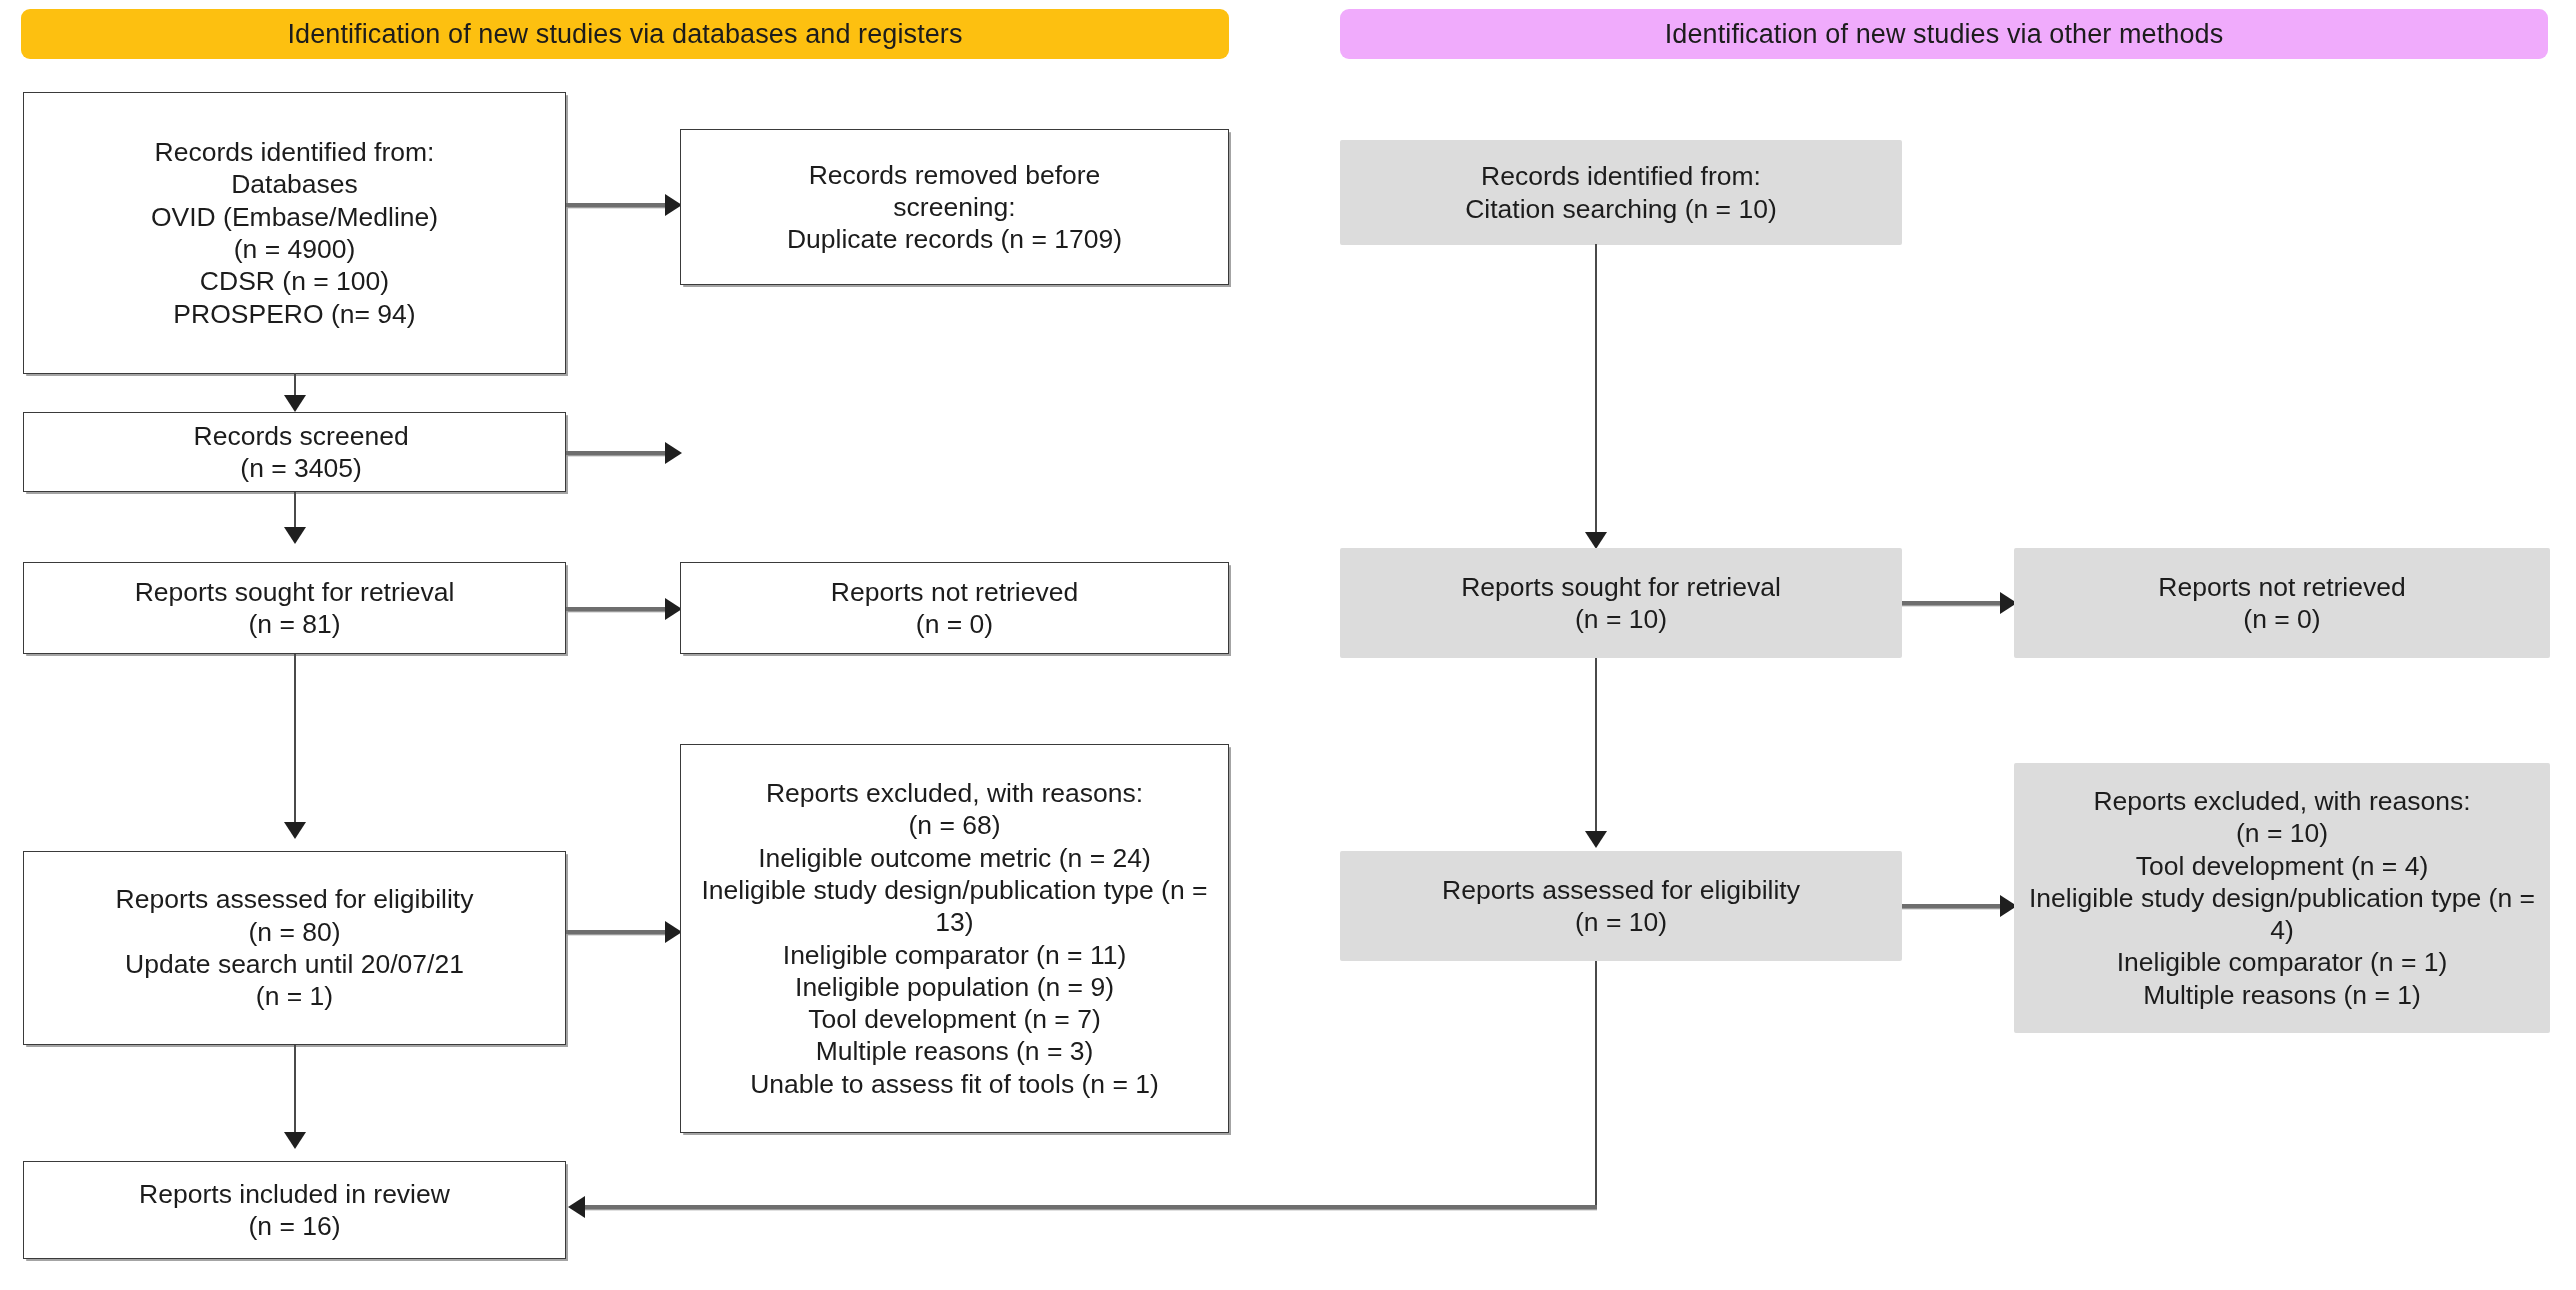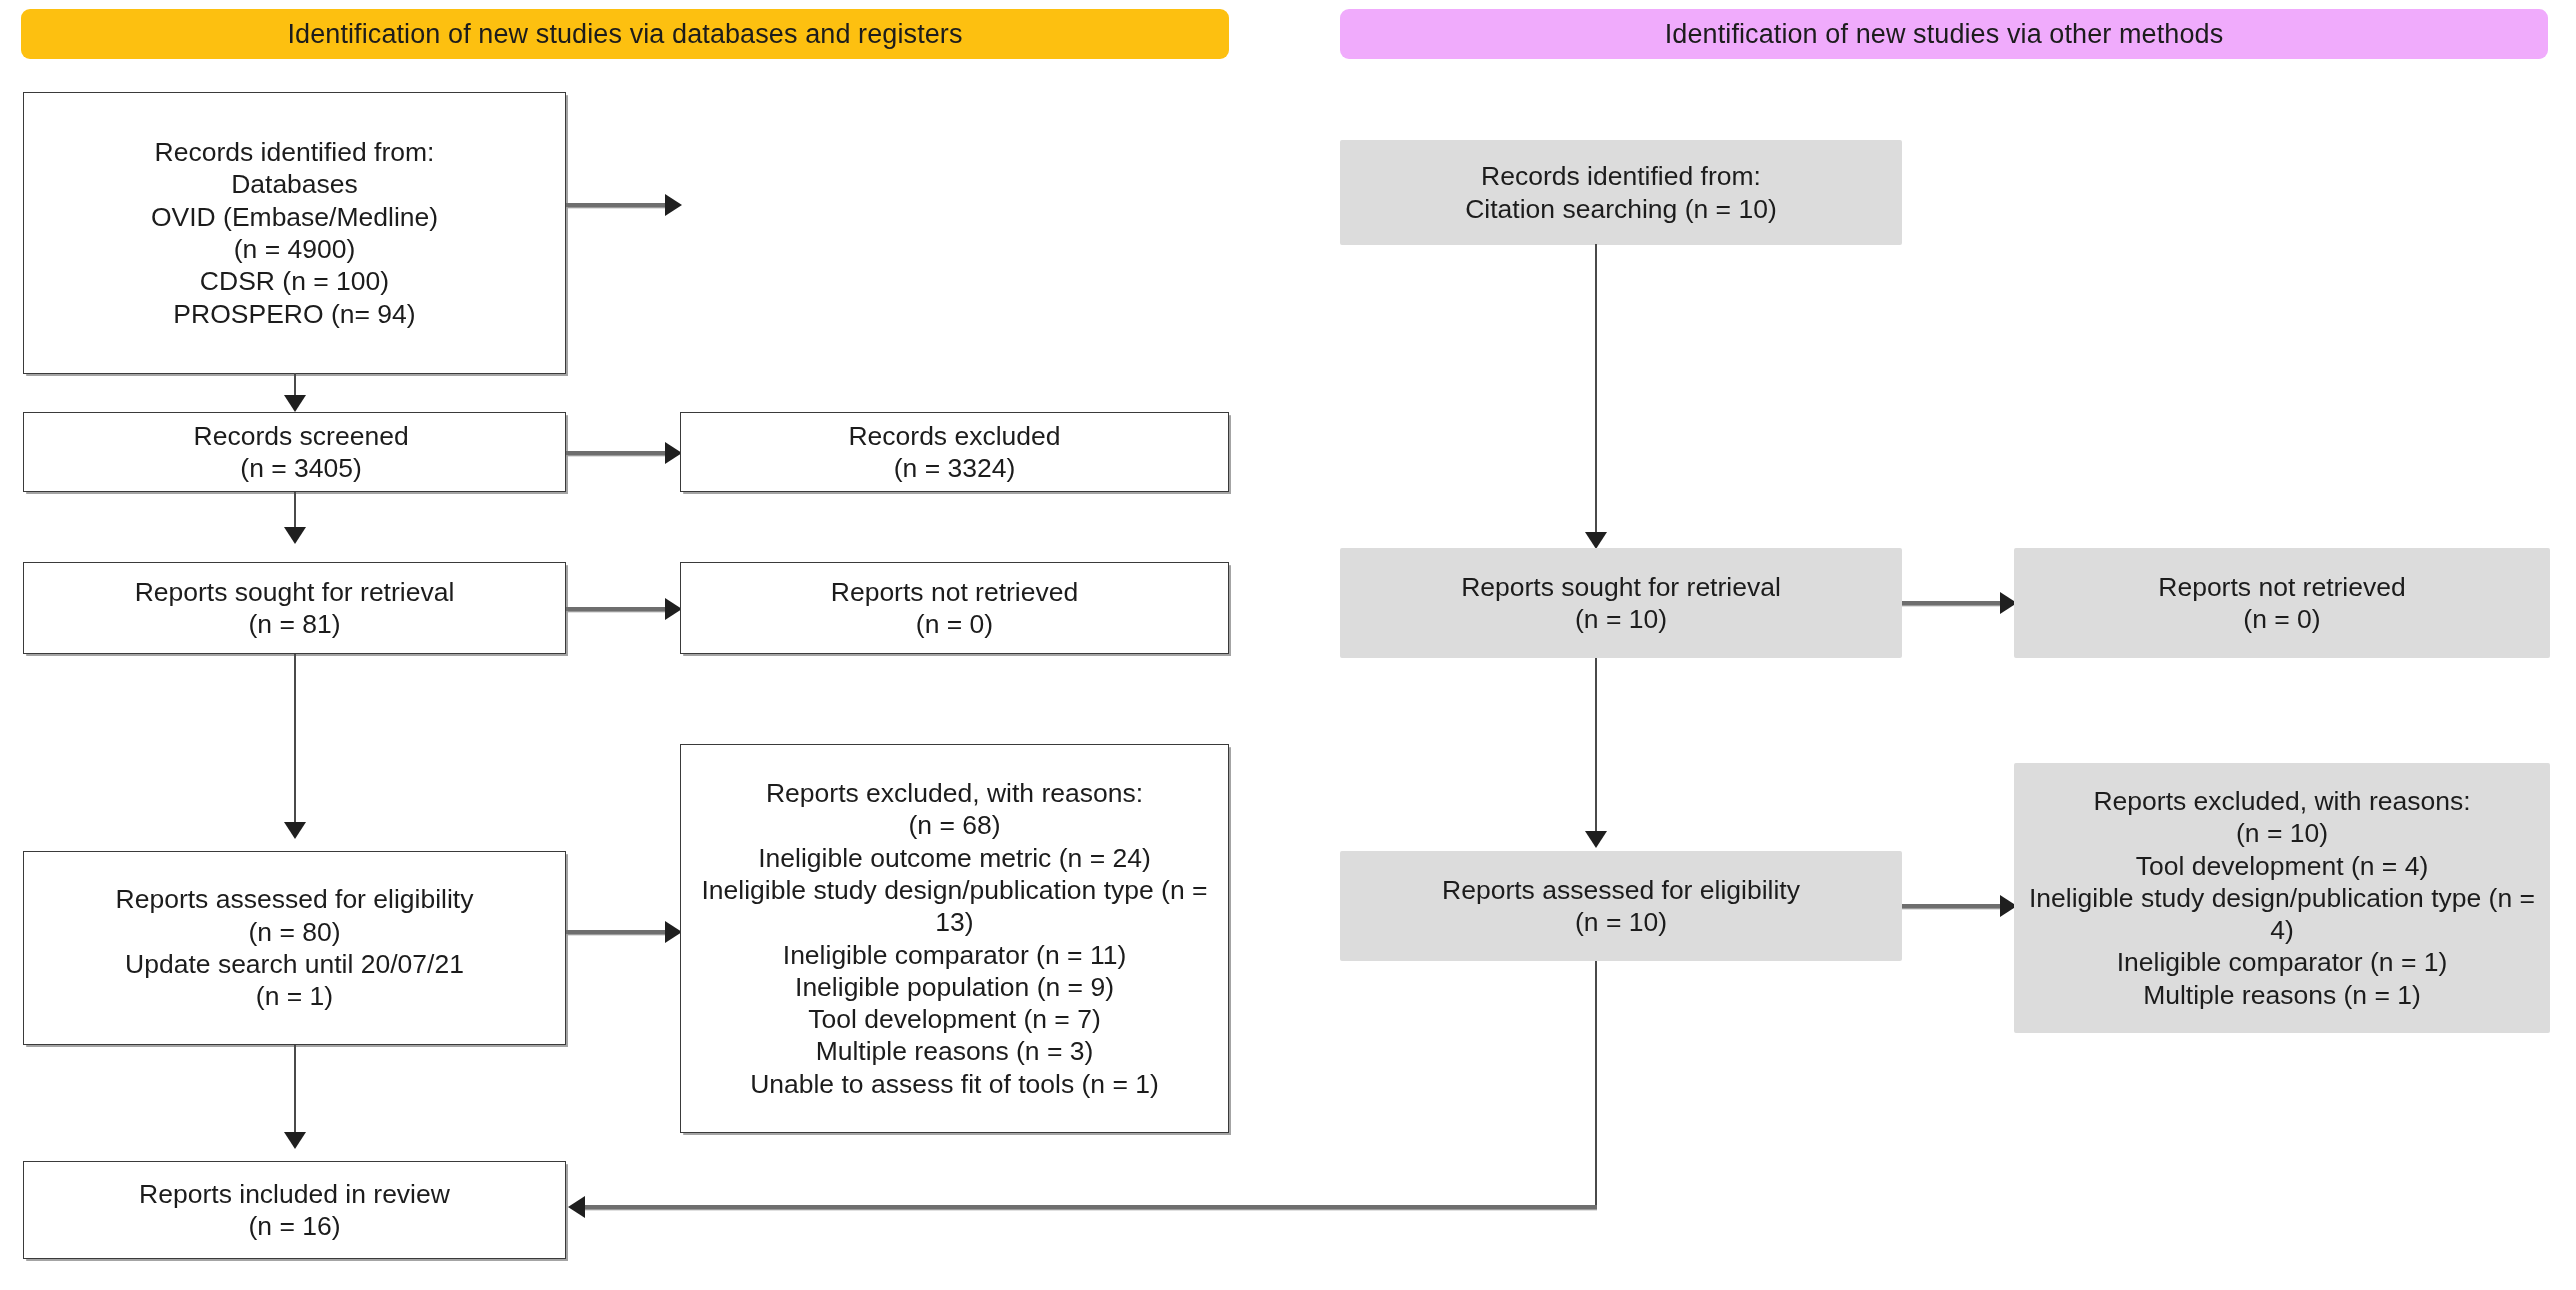--- a/index.html
+++ b/index.html
@@ -115,36 +115,37 @@
     <span class="ln">Databases</span>
     <span class="ln">OVID (Embase/Medline)</span>
     <span class="ln">(n = 4900)</span>
     <span class="ln">CDSR (n = 100)</span>
     <span class="ln">PROSPERO (n= 94)</span>
   </div>
 
   <div class="hline thick" style="left:566px; top:203px; width:110px;"></div>
   <div class="arrow-right" style="left:665px; top:194px;"></div>
 
+  <div class="box box-white" style="left:680px; top:129px; width:549px; height:156px;">
+    <span class="ln">Records removed before</span>
+    <span class="ln">screening:</span>
+    <span class="ln">Duplicate records (n = 1709)</span>
+  </div>
 
   <div class="vline" style="left:294px; top:373px; height:36px;"></div>
   <div class="arrow-down" style="left:284px; top:395px;"></div>
 
   <div class="box box-white" style="left:23px; top:412px; width:543px; height:80px;padding-left:21px;">
     <span class="ln">Records screened</span>
     <span class="ln">(n = 3405)</span>
   </div>
 
   <div class="hline thick" style="left:566px; top:451px; width:110px;"></div>
   <div class="arrow-right" style="left:665px; top:442px;"></div>
 
-  <div class="box box-white" style="left:680px; top:412px; width:549px; height:80px;">
-    <span class="ln">Records excluded</span>
-    <span class="ln">(n = 3324)</span>
-  </div>
 
   <div class="vline" style="left:294px; top:492px; height:49px;"></div>
   <div class="arrow-down" style="left:284px; top:527px;"></div>
 
   <div class="box box-white" style="left:23px; top:562px; width:543px; height:92px;">
     <span class="ln">Reports sought for retrieval</span>
     <span class="ln">(n = 81)</span>
   </div>
 
   <div class="hline thick" style="left:566px; top:607px; width:110px;"></div>

